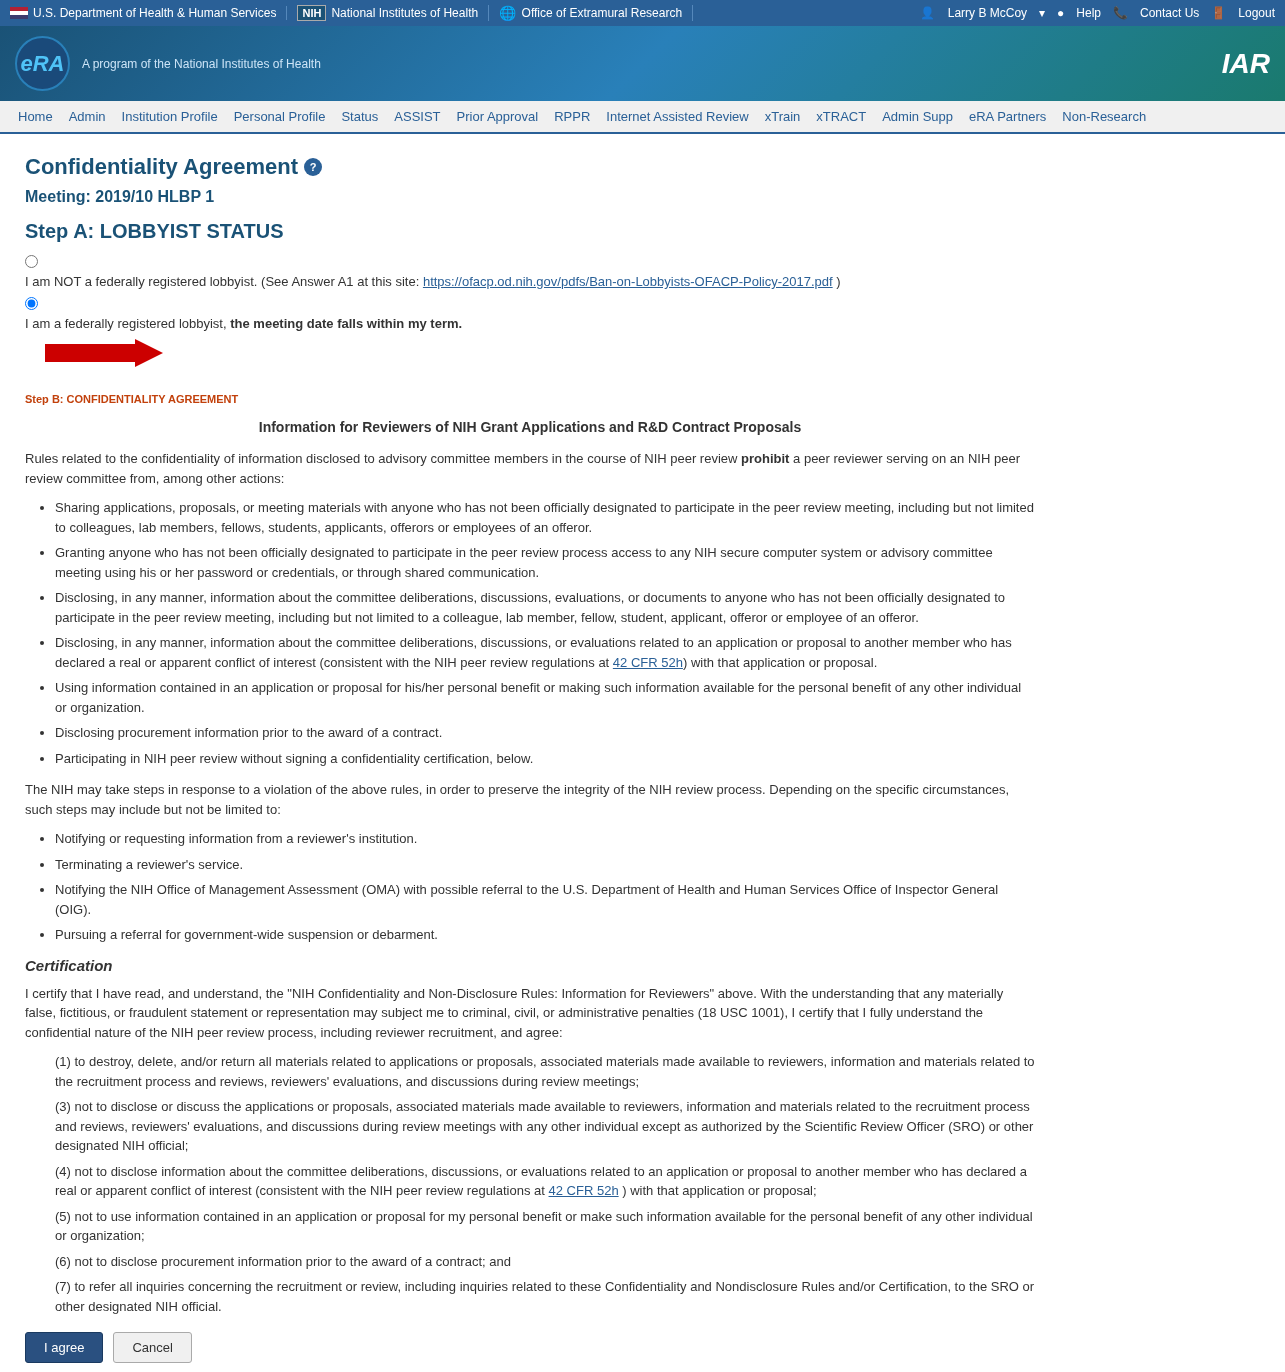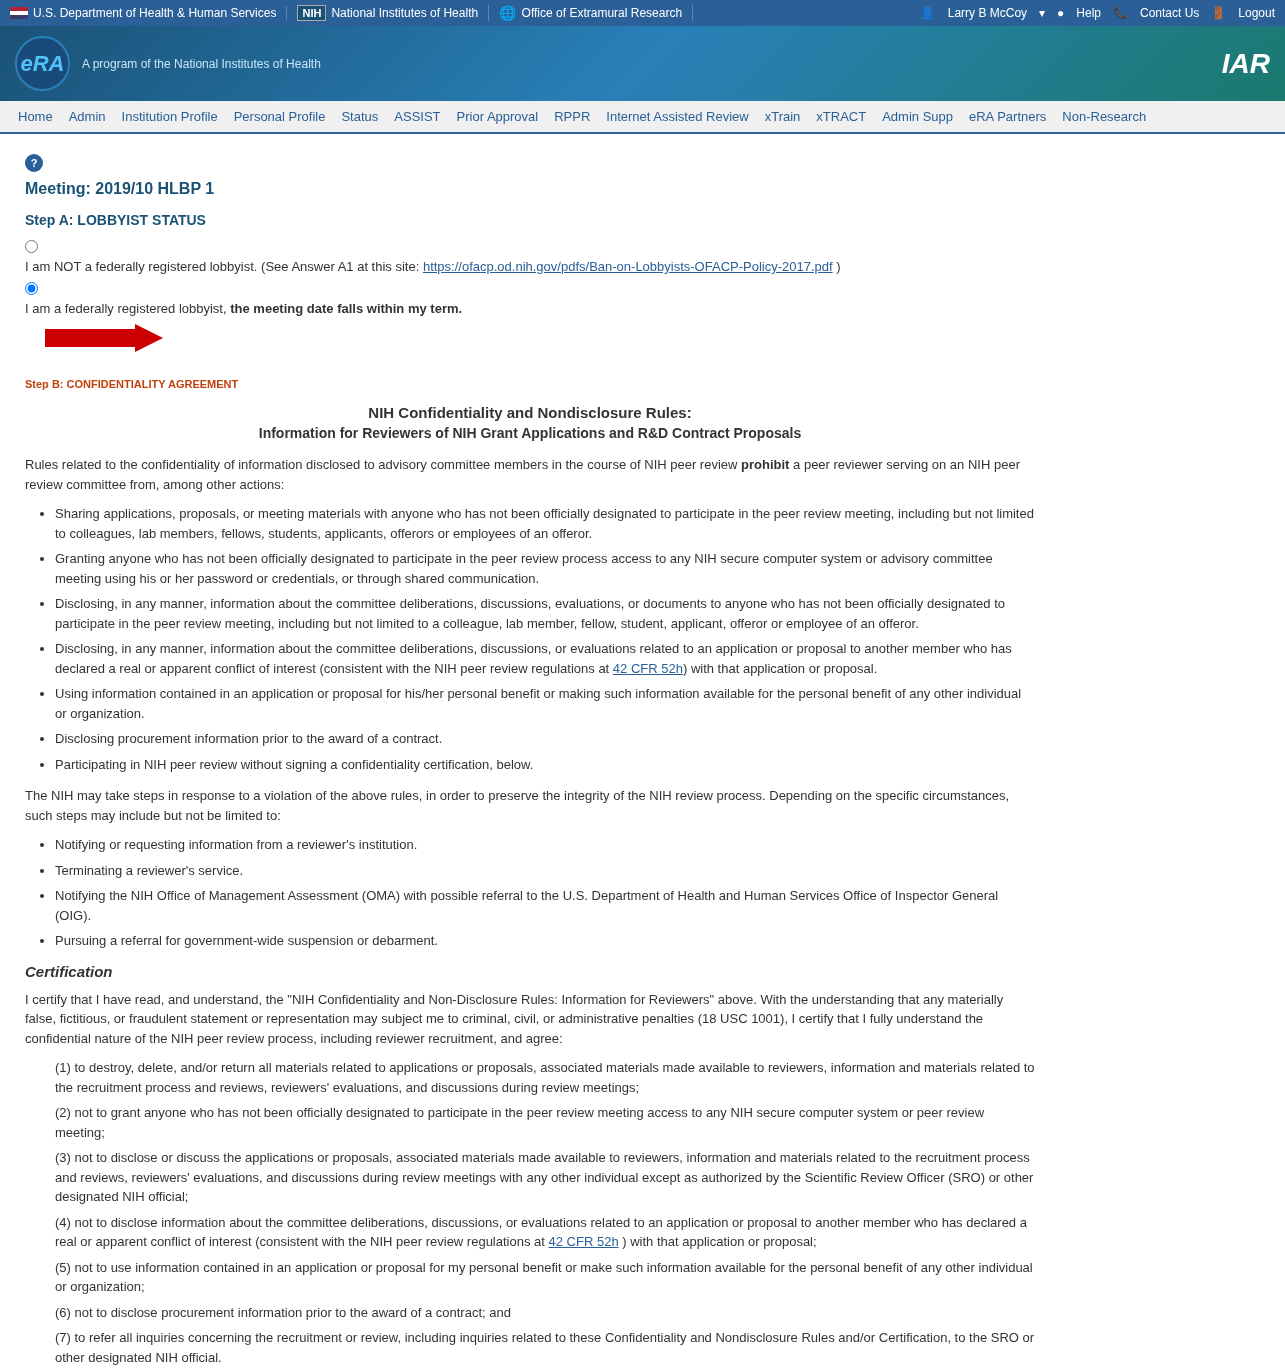--- a/index.html
+++ b/index.html
@@ -130,21 +130,21 @@
       cursor: pointer;
     }
     .meeting-title {
       color: #1a5276;
       font-size: 16px;
       font-weight: bold;
       margin-bottom: 14px;
     }
     .step-title {
       color: #1a5276;
-      font-size: 14px;
+      font-size: 20px;
       font-weight: bold;
       margin-bottom: 10px;
     }
     .radio-group { margin-bottom: 6px; display: flex; align-items: flex-start; gap: 6px; flex-direction: column; }
     .radio-group input[type=radio] { margin-top: 2px; flex-shrink: 0; }
     .radio-label { font-size: 13px; }
     .radio-label a { color: #2a6097; }
 
     .section-b-title {
       color: #c2410c;
@@ -289,20 +289,21 @@
   <a>xTrain</a>
   <a>xTRACT</a>
   <a>Admin Supp</a>
   <a>eRA Partners</a>
   <a>Non-Research</a>
 </div>
 
 <div class="content">
 
   <div class="page-title">
+    <span>Confidentiality Agreement</span>
     <span class="help-icon">?</span>
   </div>
 
   <div class="meeting-title">
     <span>Meeting:</span>
     <span>2019/10 HLBP 1</span>
   </div>
 
   <div class="step-title">Step A: LOBBYIST STATUS</div>
 
@@ -324,21 +325,20 @@
     </label>
 
     <div class="arrow-row" style="display:inline-flex; align-items:center; margin-left:20px;">
       <span class="arrow-shaft" style="background:#cc0000;height:18px;width:90px;display:inline-block;"></span>
       <span style="width:0;height:0;border-top:14px solid transparent;border-bottom:14px solid transparent;border-left:28px solid #cc0000;display:inline-block;"></span>
     </div>
   </div>
 
   <div class="section-b-title" style="margin-top:16px;">Step B: CONFIDENTIALITY AGREEMENT</div>
 
-  <div class="agreement-main-title">NIH Confidentiality and Nondisclosure Rules:</div>
   <div class="agreement-sub-title">Information for Reviewers of NIH Grant Applications and R&amp;D Contract Proposals</div>
 
   <p class="body-text">
     Rules related to the confidentiality of information disclosed to advisory committee members in the course of NIH peer review <strong>prohibit</strong> a peer reviewer serving on an NIH peer review committee from, among other actions:
   </p>
 
   <ul class="bullet-list">
     <li>Sharing applications, proposals, or meeting materials with anyone who has not been officially designated to participate in the peer review meeting, including but not limited to colleagues, lab members, fellows, students, applicants, offerors or employees of an offeror.</li>
     <li>Granting anyone who has not been officially designated to participate in the peer review process access to any NIH secure computer system or advisory committee meeting using his or her password or credentials, or through shared communication.</li>
     <li>Disclosing, in any manner, information about the committee deliberations, discussions, evaluations, or documents to anyone who has not been officially designated to participate in the peer review meeting, including but not limited to a colleague, lab member, fellow, student, applicant, offeror or employee of an offeror.</li>
@@ -360,21 +360,20 @@
   </ul>
 
   <div class="cert-title">Certification</div>
 
   <p class="body-text">
     I certify that I have read, and understand, the "NIH Confidentiality and Non-Disclosure Rules: Information for Reviewers" above. With the understanding that any materially false, fictitious, or fraudulent statement or representation may subject me to criminal, civil, or administrative penalties (18 USC 1001), I certify that I fully understand the confidential nature of the NIH peer review process, including reviewer recruitment, and agree:
   </p>
 
   <ol class="numbered-list" style="list-style: none; padding-left:0;">
     <li style="margin-bottom:6px;">(1) to destroy, delete, and/or return all materials related to applications or proposals, associated materials made available to reviewers, information and materials related to the recruitment process and reviews, reviewers' evaluations, and discussions during review meetings;</li>
-    <li style="margin-bottom:6px;">(2) not to grant anyone who has not been officially designated to participate in the peer review meeting access to any NIH secure computer system or peer review meeting;</li>
     <li style="margin-bottom:6px;">(3) not to disclose or discuss the applications or proposals, associated materials made available to reviewers, information and materials related to the recruitment process and reviews, reviewers' evaluations, and discussions during review meetings with any other individual except as authorized by the Scientific Review Officer (SRO) or other designated NIH official;</li>
     <li style="margin-bottom:6px;">(4) not to disclose information about the committee deliberations, discussions, or evaluations related to an application or proposal to another member who has declared a real or apparent conflict of interest (consistent with the NIH peer review regulations at <a href="#">42 CFR 52h</a> ) with that application or proposal;</li>
     <li style="margin-bottom:6px;">(5) not to use information contained in an application or proposal for my personal benefit or make such information available for the personal benefit of any other individual or organization;</li>
     <li style="margin-bottom:6px;">(6) not to disclose procurement information prior to the award of a contract; and</li>
     <li style="margin-bottom:6px;">(7) to refer all inquiries concerning the recruitment or review, including inquiries related to these Confidentiality and Nondisclosure Rules and/or Certification, to the SRO or other designated NIH official.</li>
   </ol>
 
   <div class="button-bar">
     <button class="btn-agree">I agree</button>
     <button class="btn-cancel">Cancel</button>

